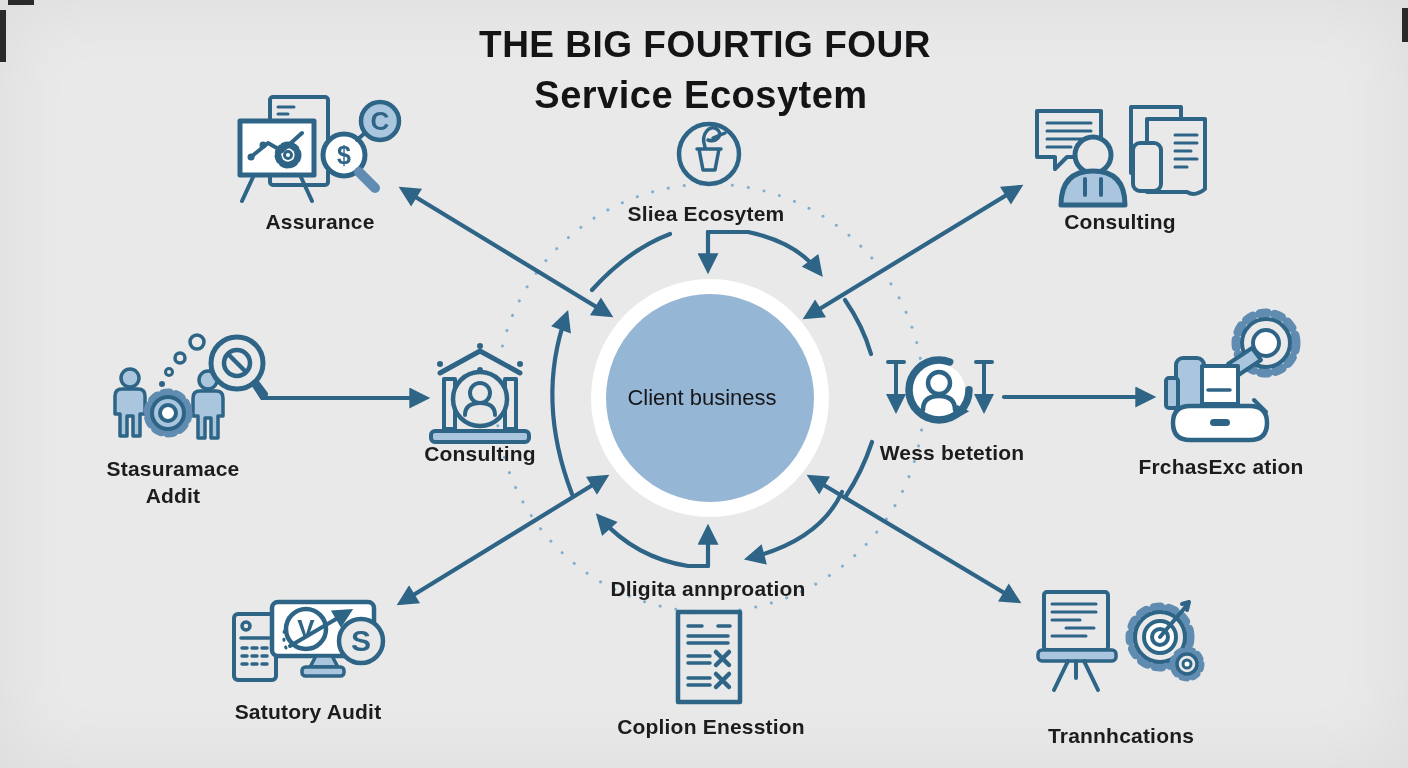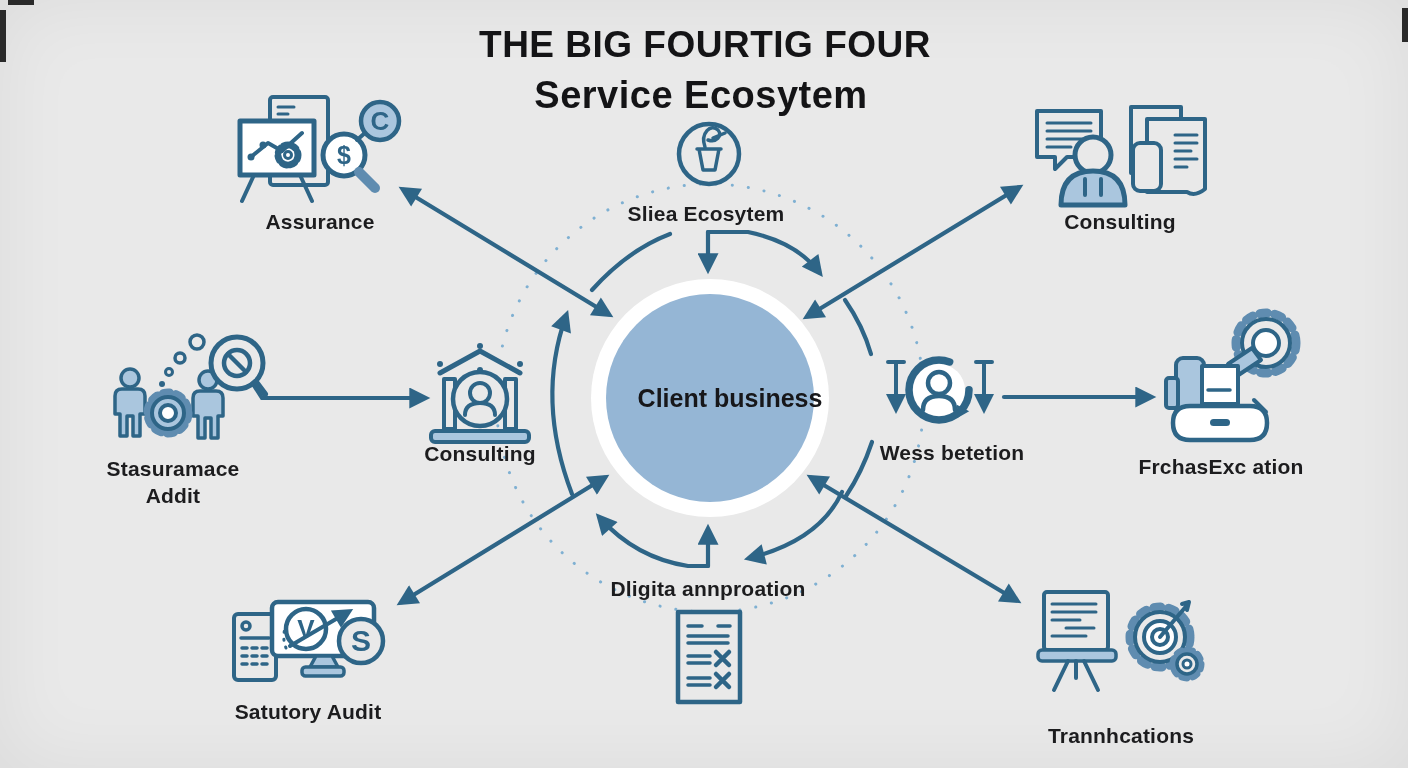--- a/index.html
+++ b/index.html
@@ -26,23 +26,23 @@
     position:absolute;
     transform:translateX(-50%);
     font-weight:bold;
     color:#141416;
     white-space:nowrap;
     letter-spacing:.5px;
   }
   #title-line1{left:705px;top:24px;font-size:37px;text-align:right;}
   #title-line2{left:701px;top:74px;font-size:38px;}
   #center-label{
-    position:absolute;left:730px;top:398px;
+    position:absolute;left:702px;top:398px;
     transform:translate(-50%,-50%);
-    font-weight:bold;font-size:25px;color:#17171a;white-space:nowrap;
+    font-weight:normal;font-size:22px;color:#17171a;white-space:nowrap;
   }
   .two-line{line-height:27px;text-align:center;}
 </style>
 </head>
 <body>
 
 <div id="canvas">
 
   <svg id="diagram-svg" width="1408" height="768" viewBox="0 0 1408 768">
     <defs>
@@ -244,15 +244,16 @@
     <div>Stasuramace</div>
     <div>Addit</div>
   </div>
 
   <div class="lbl" style="left:480px;top:442px;">Consulting</div>
   <div class="lbl" style="left:944px;top:441px;margin-left:8px;">Wess betetion</div>
   <div class="lbl" style="left:1221px;top:442px;margin-top:13px;">FrchasExc ation</div>
 
   <div class="lbl" style="left:308px;top:700px;">Satutory Audit</div>
   <div class="lbl" style="left:708px;top:577px;">Dligita annproation</div>
+  <div class="lbl" style="left:711px;top:715px;">Coplion Enesstion</div>
   <div class="lbl" style="left:1121px;top:700px;margin-top:24px;">Trannhcations</div>
 
 </div>
 
 </body></html>

